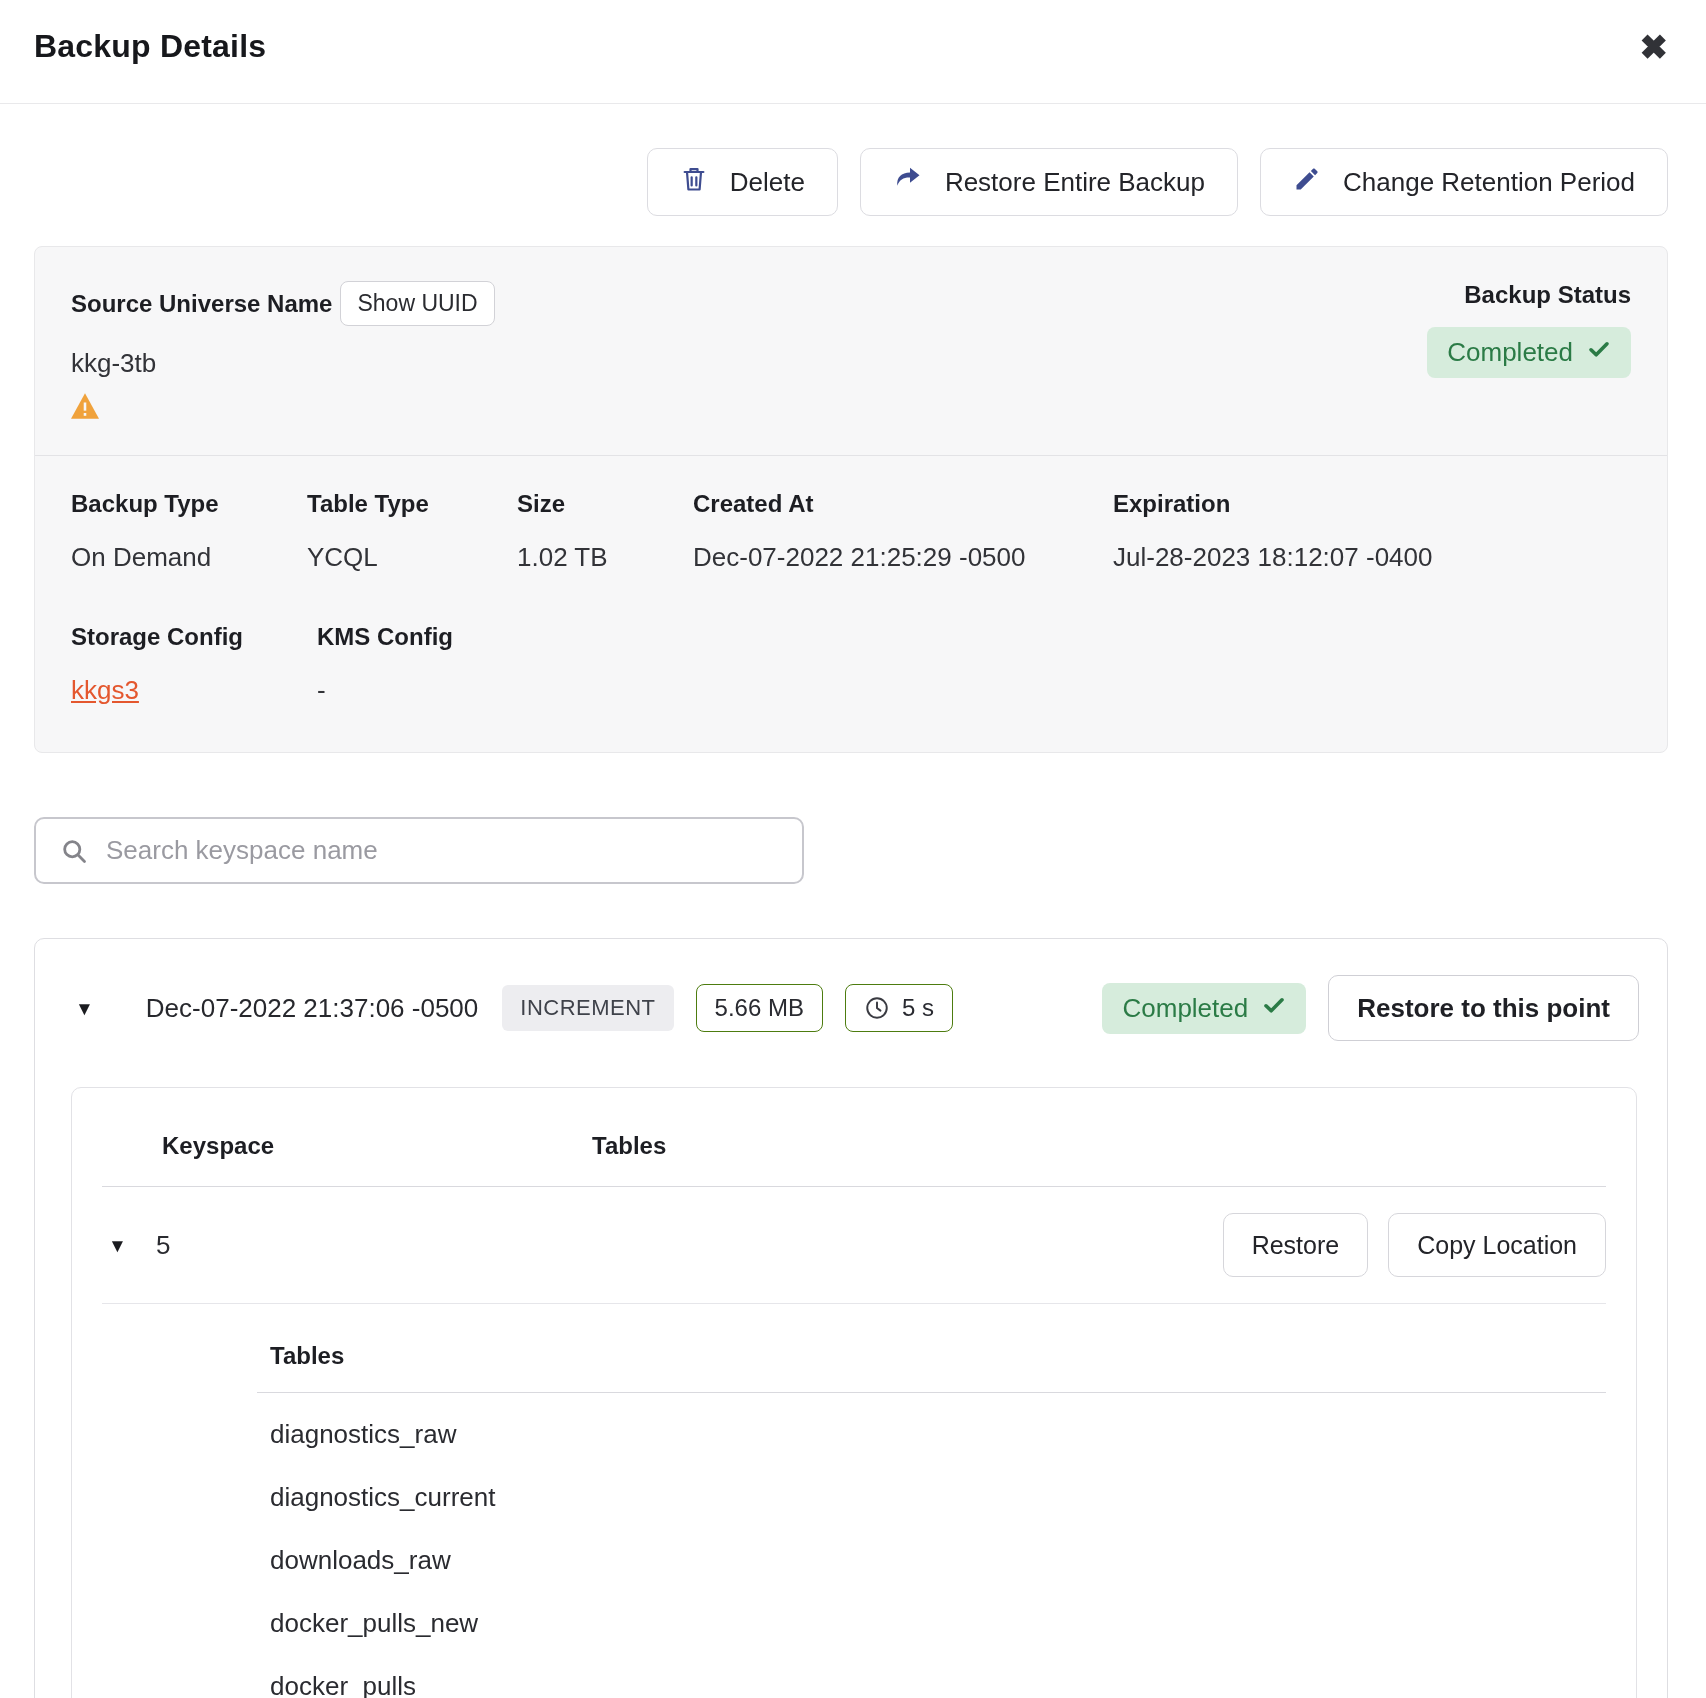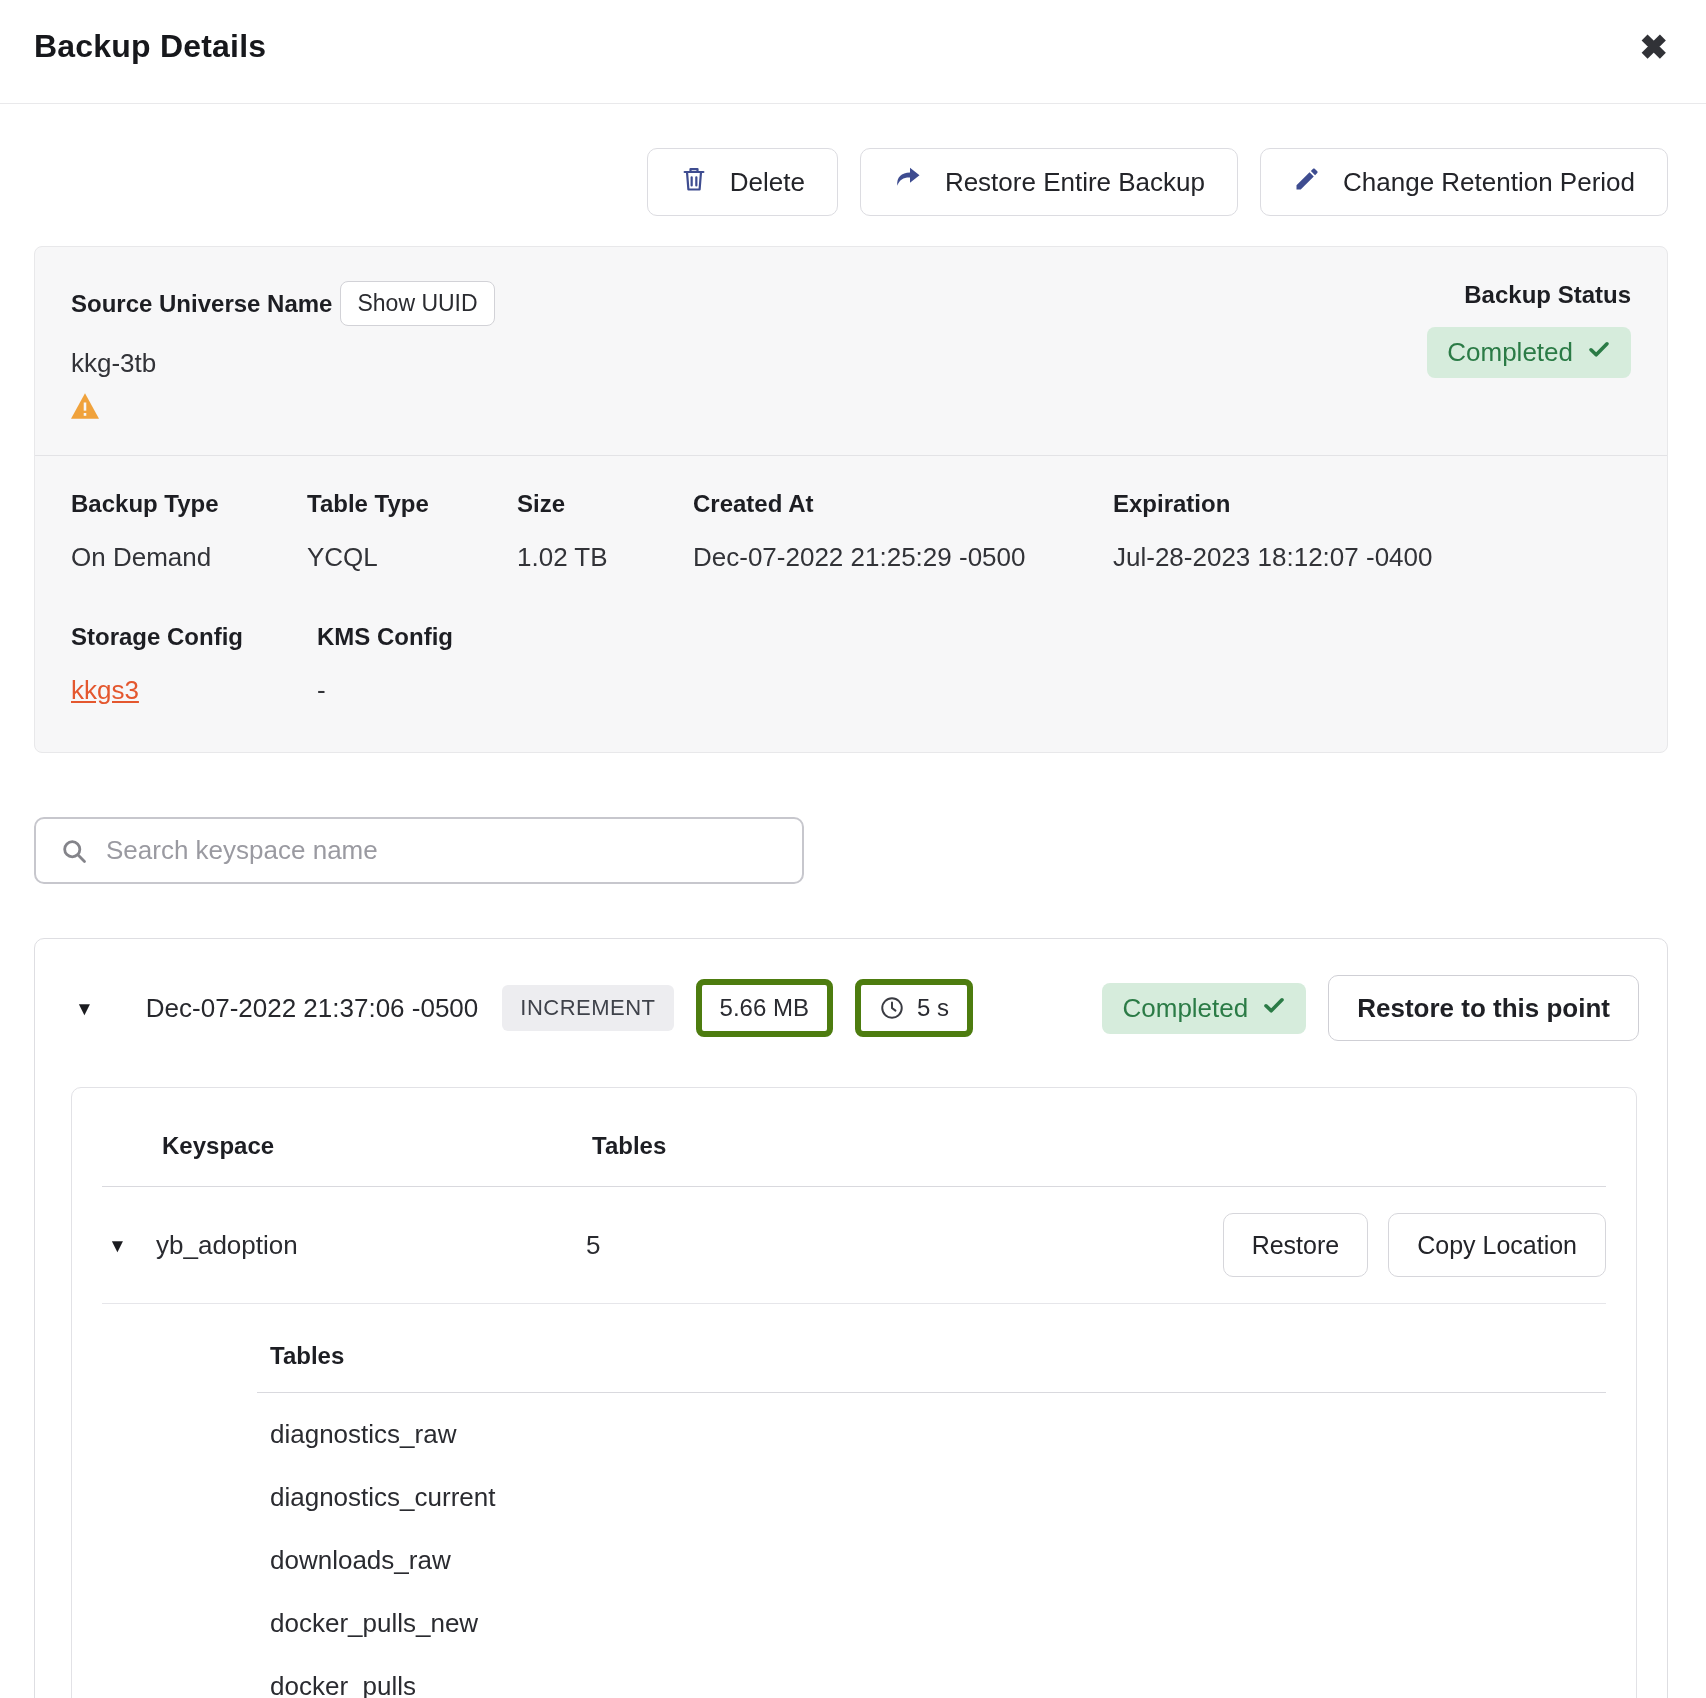--- a/index.html
+++ b/index.html
@@ -94,21 +94,21 @@
     padding:36px 28px 0 40px;
   }
   .caret { font-size:19px; color:#1b1c20; line-height:1; }
   .inc-timestamp { font-size:26px; color:#27282d; margin-left:52px; }
   .badge-gray {
     margin-left:24px; background:#ededf0; color:#3f424a;
     font-size:22px; letter-spacing:.5px; padding:10px 18px; border-radius:6px;
   }
   .badge-outline {
     margin-left:22px; display:inline-flex; align-items:center; gap:12px;
-    border:6px solid #4d7c0f; border-radius:8px; background:#fff;
+    border:1px solid #4d7c0f; border-radius:8px; background:#fff;
     padding:9px 18px; font-size:24px; color:#2a2b31;
   }
   .inc-spacer { flex:1; }
   .btn-restore-point {
     margin-left:22px; height:66px; padding:0 28px;
     background:#fff; border:1px solid #cfcfd5; border-radius:10px;
     font-family:Liberation Sans, sans-serif;
     font-size:26px; font-weight:600; color:#1f2025; cursor:pointer;
   }
 
@@ -282,21 +282,20 @@
     <button class="btn-restore-point">Restore to this point</button>
   </div>
 
   <div class="inner-card">
     <div class="tbl-head">
       <span class="field-label th-keyspace">Keyspace</span>
       <span class="field-label">Tables</span>
     </div>
     <div class="tbl-row">
       <span class="row-caret caret">▼</span>
-      <span class="row-keyspace">yb_adoption</span>
       <span class="row-count">5</span>
       <span class="row-actions">
         <button class="btn-small">Restore</button>
         <button class="btn-small">Copy Location</button>
       </span>
     </div>
 
     <div class="nested">
       <div class="nested-header field-label">Tables</div>
       <div class="nested-list">

